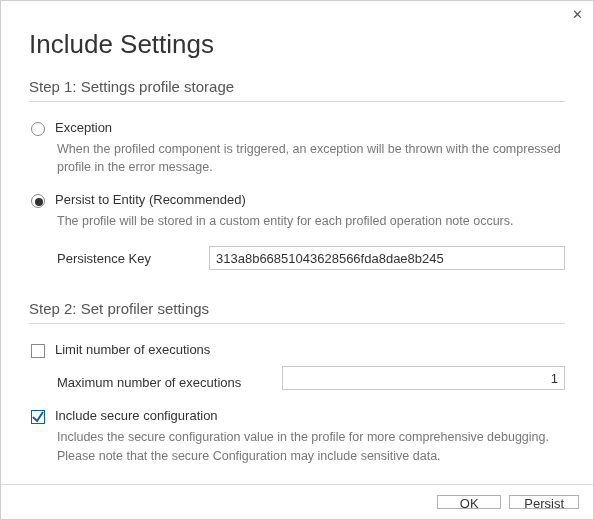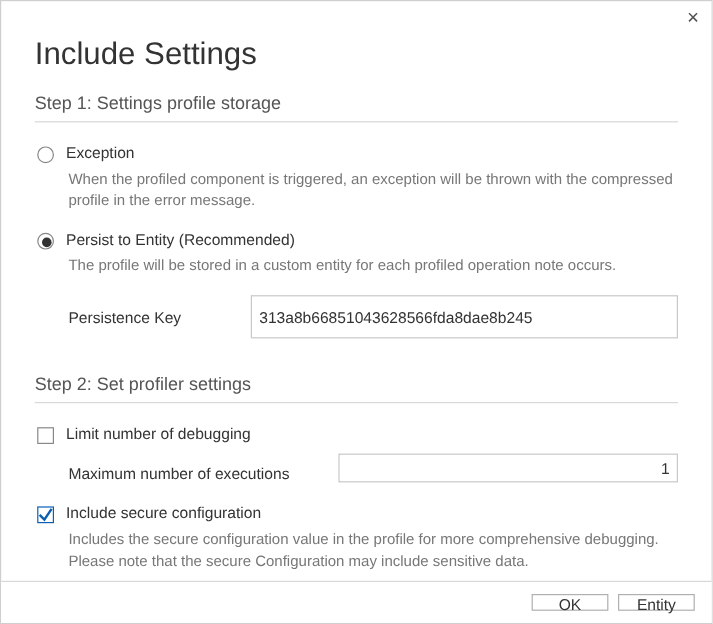--- a/index.html
+++ b/index.html
@@ -86,21 +86,21 @@
     gap: 44px;
   }
   .field-label {
     font-size: 13px;
     color: #333;
     width: 108px;
     flex: 0 0 108px;
   }
   .text-input {
     flex: 1;
-    height: 36px;
+    height: 24px;
     border: 1px solid #c8c8c8;
     font-size: 13px;
     padding: 1px 6px;
     color: #333;
     font-family: inherit;
   }
   .checkbox {
     width: 14px; height: 14px;
     border: 1px solid #888;
     margin: 2px 10px 0 2px;
@@ -192,21 +192,21 @@
       <input class="text-input" type="text" value="313a8b66851043628566fda8dae8b245" style="">
     </div>
 
     <div class="spacer-step2"></div>
 
     <div class="step-head">Step 2: Set profiler settings</div>
     <hr class="step-rule">
 
     <div class="check-row">
       <div class="checkbox"></div>
-      <div class="opt-label">Limit number of debugging</div>
+      <div class="opt-label">Limit number of executions</div>
     </div>
 
     <div class="max-row">
       <div class="max-label">Maximum number of executions</div>
       <input class="num-input" type="text" value="1" style="">
     </div>
 
     <div class="check-row">
       <div class="checkbox checked">
         <svg viewBox="0 0 14 14">
@@ -214,16 +214,16 @@
           </svg>
       </div>
       <div class="opt-label">Include secure configuration</div>
     </div>
     <div class="opt-desc">Includes the secure configuration value in the profile for more comprehensive debugging. Please note that the secure Configuration may include sensitive data.</div>
 
   </div>
 
   <div class="footer">
     <button class="btn">OK</button>
-    <button class="btn">Entity</button>
+    <button class="btn">Persist</button>
   </div>
 
 </div>
 
 </body></html>

